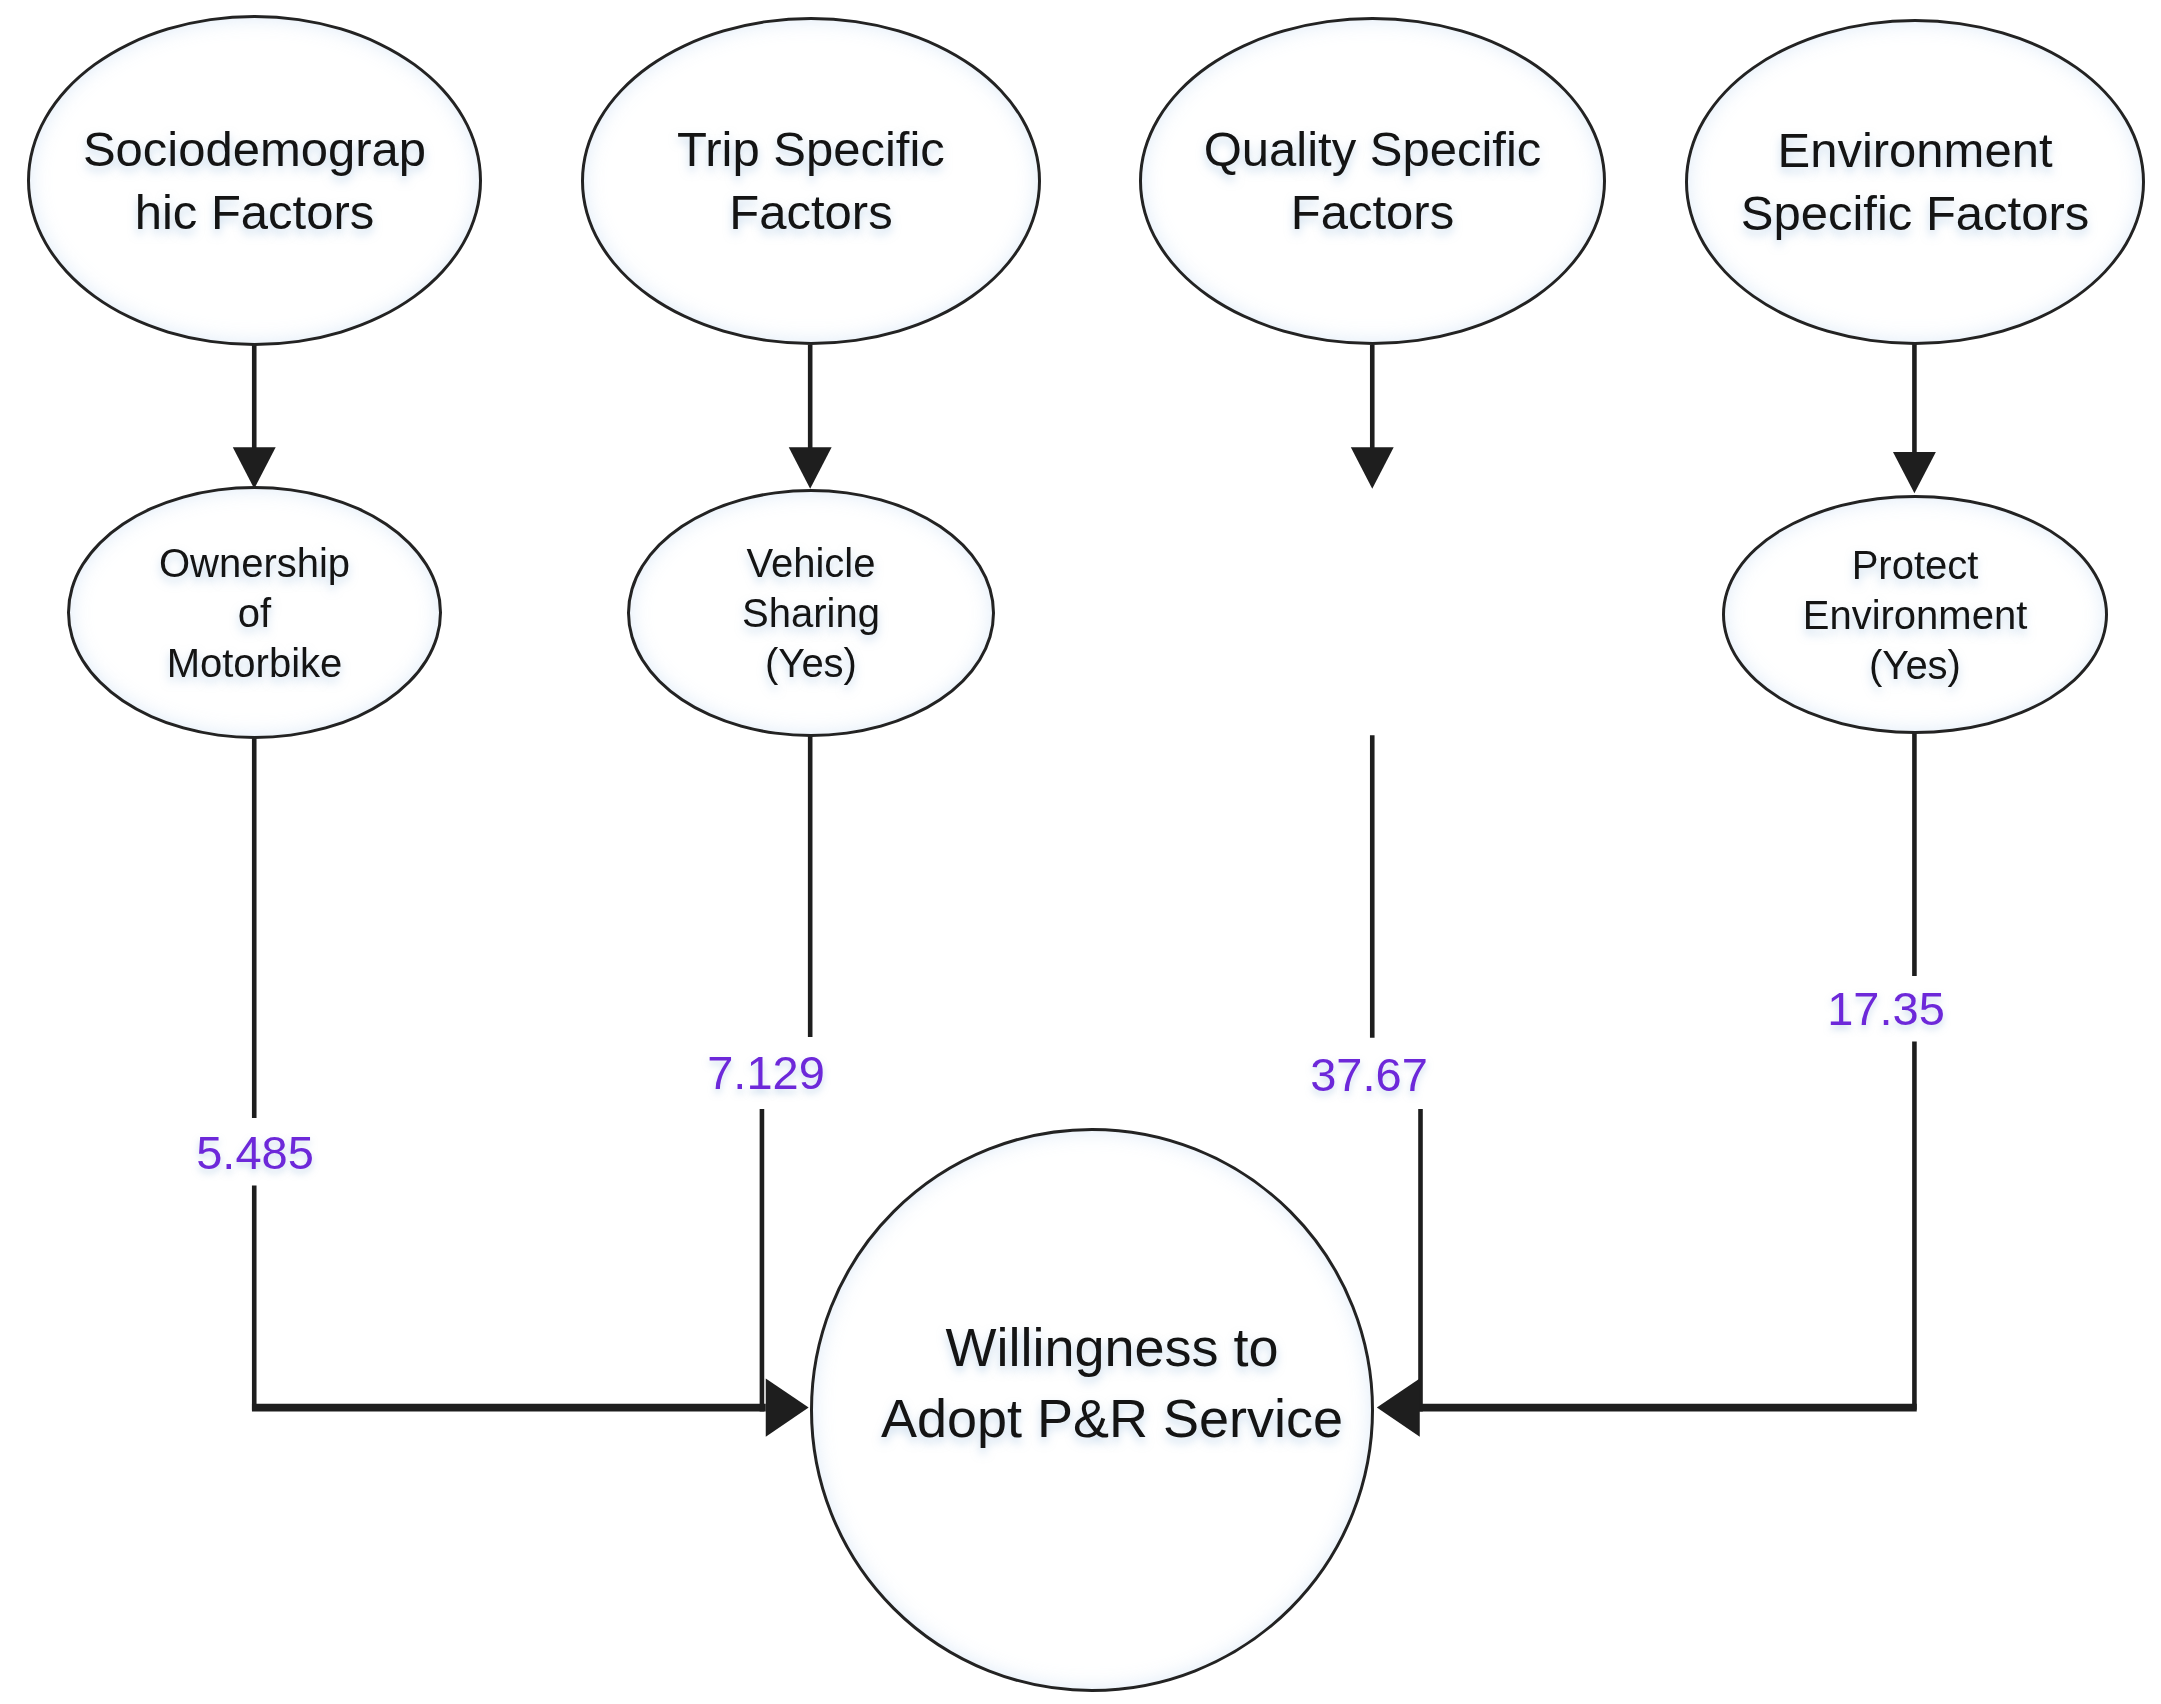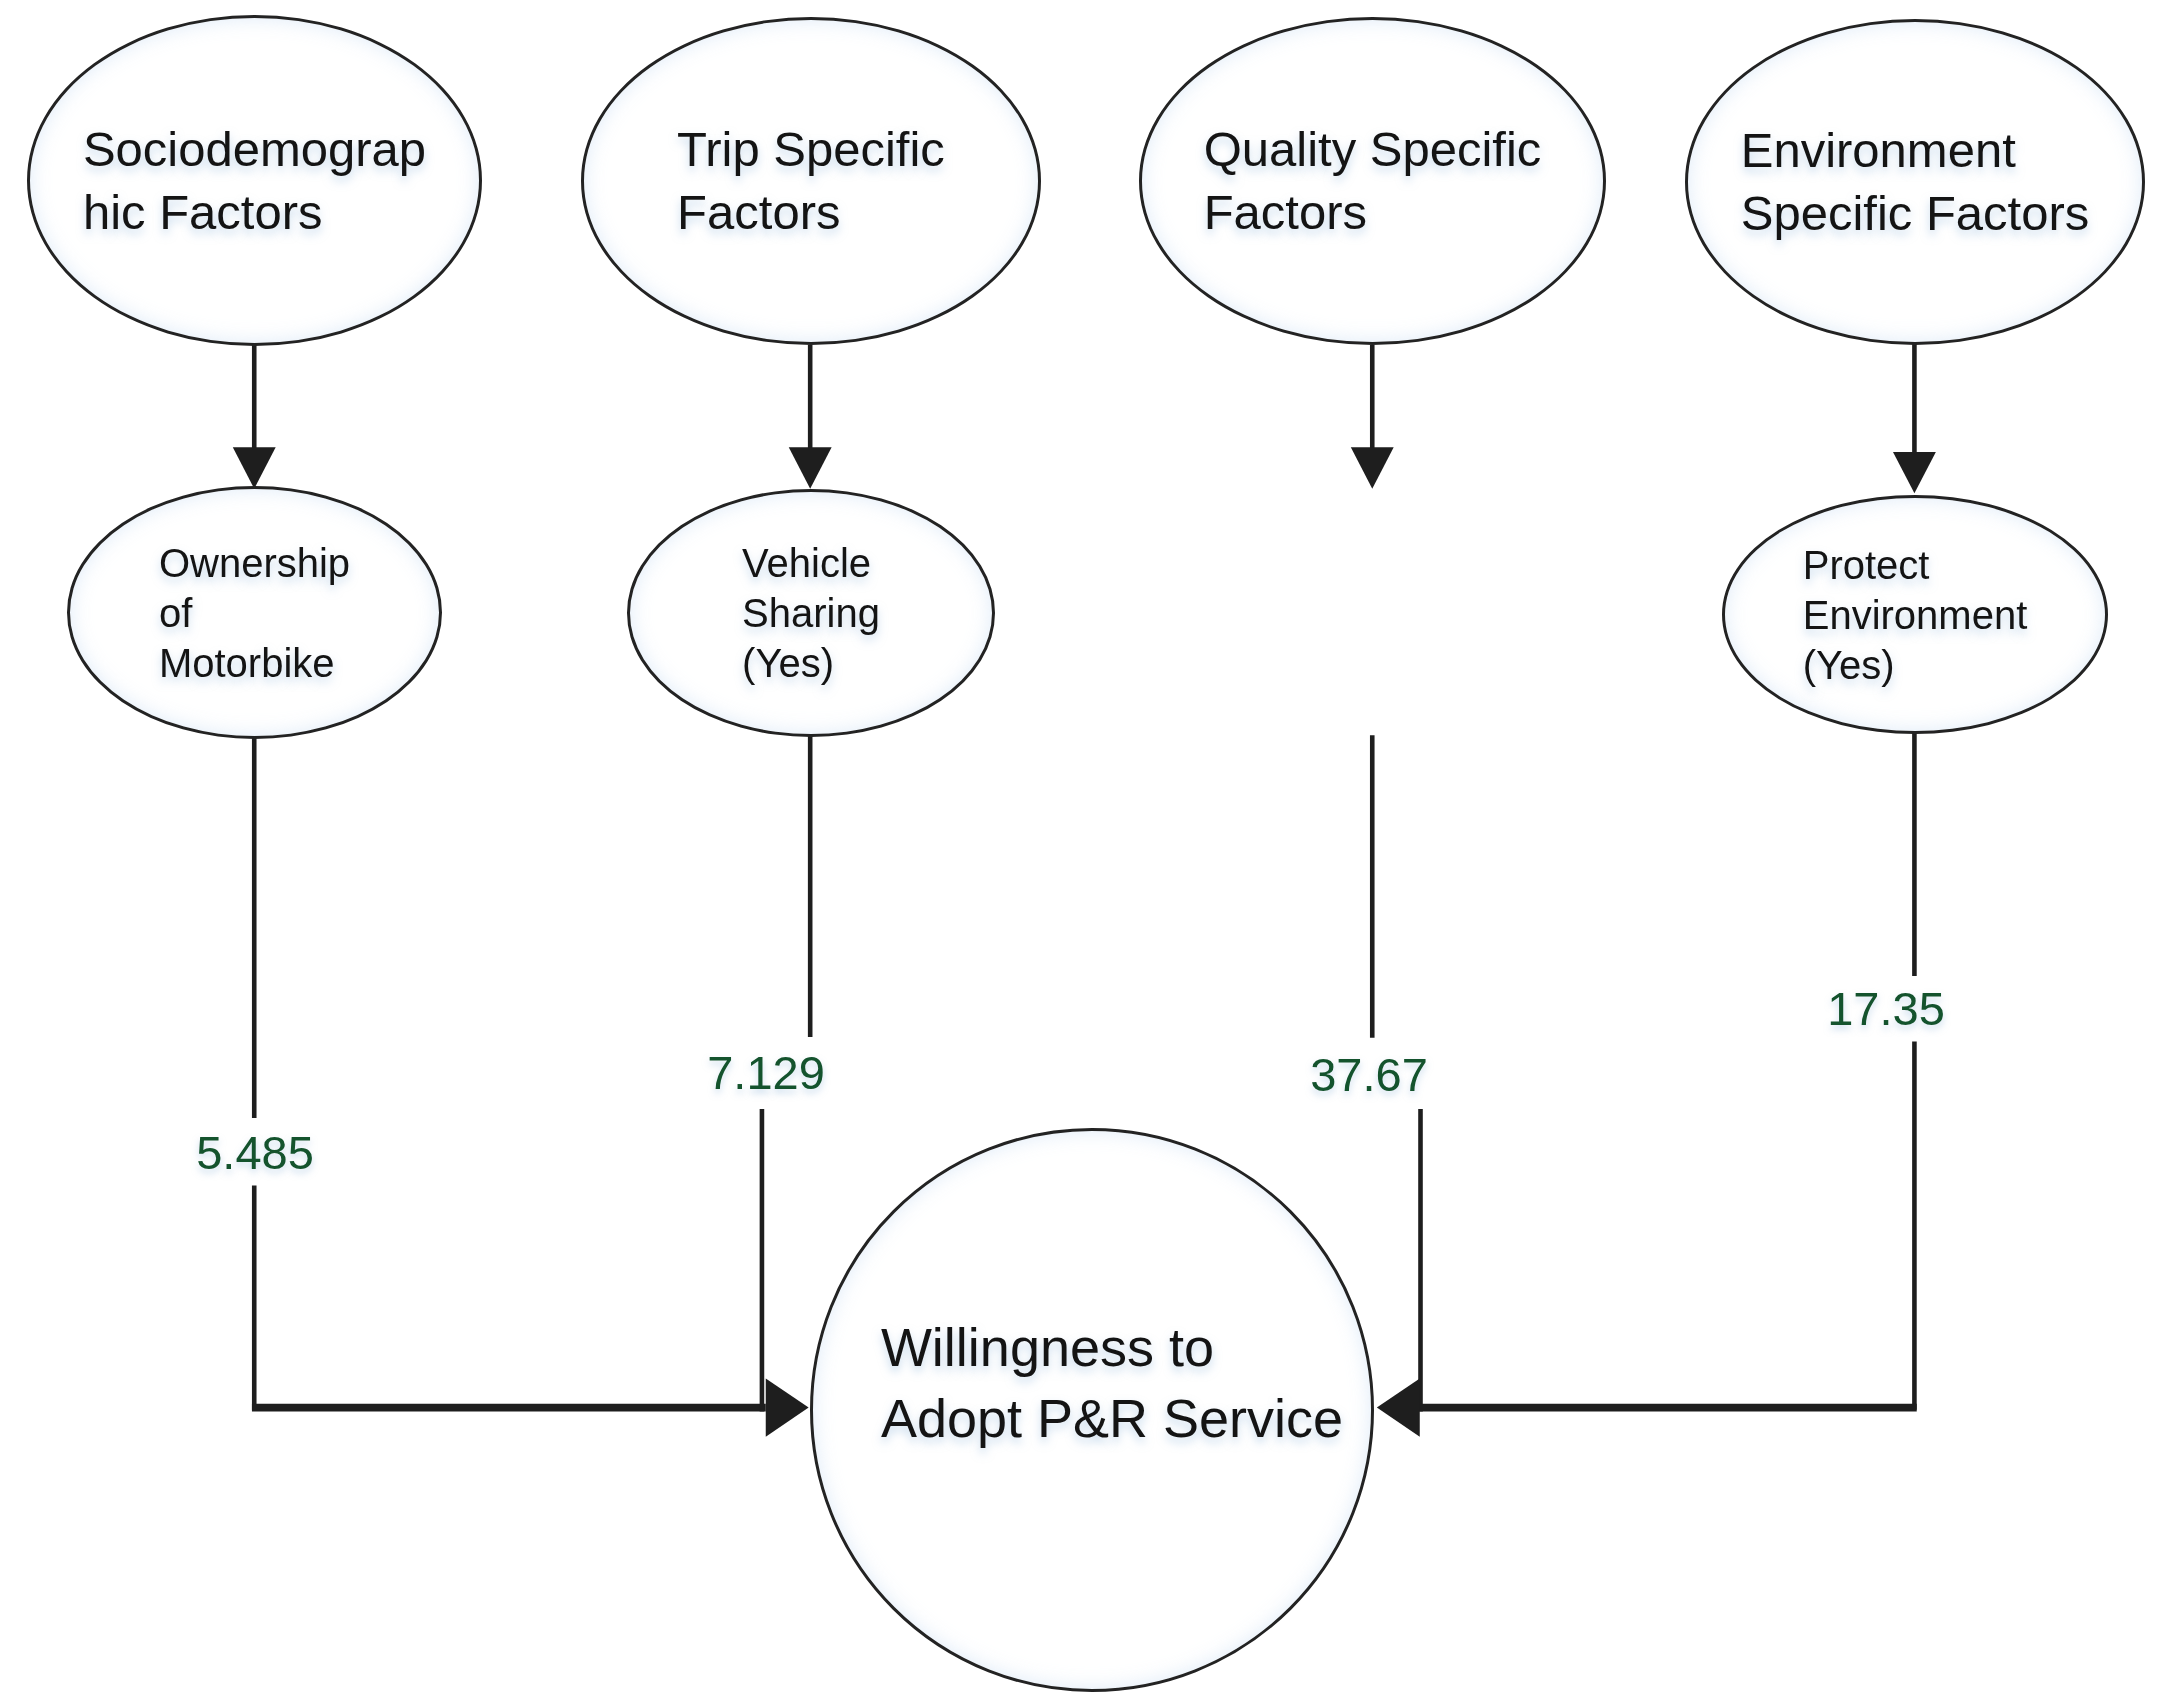--- a/index.html
+++ b/index.html
@@ -25,20 +25,21 @@
   }
   .node {
     position: absolute;
     border: 3.1px solid #232323;
     border-radius: 50%;
     background: #ffffff;
     box-shadow: inset 0 0 20px rgba(185, 210, 240, 0.45);
     display: flex;
     align-items: center;
     justify-content: center;
+    text-align: center;
     box-sizing: border-box;
   }
   .node .lbl {
     white-space: pre-line;
     text-shadow: 0 4.6px 9.2px rgba(150, 185, 220, 0.55);
   }
   .factor .lbl {
     font-size: 49px;
     line-height: 1.28;
   }
@@ -53,21 +54,21 @@
     margin-left: 40px;
   }
   .coef {
     position: absolute;
     width: 184px;
     height: 64px;
     display: flex;
     align-items: center;
     justify-content: center;
     font-size: 47px;
-    color: #14532d;
+    color: #6d28d9;
     text-shadow: 0 3.8px 7.7px rgba(150, 185, 220, 0.5);
     background: #ffffff;
   }
   
   #f0 { left: 27px;   top: 15.3px; width: 455px; height: 331px; }
   #f1 { left: 581px;  top: 17px; width: 460px; height: 328px; }
   #f2 { left: 1139px; top: 17px; width: 467px; height: 328px; }
   #f3 { left: 1685px; top: 19px; width: 460px; height: 326px; }
   
   #i0 { left: 67px;   top: 486px; width: 375px; height: 253px; }

